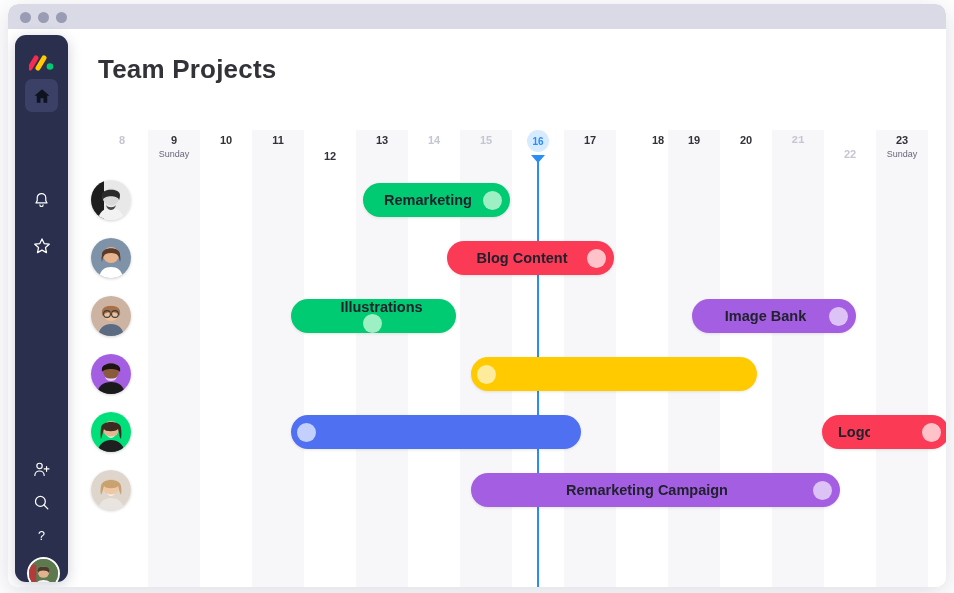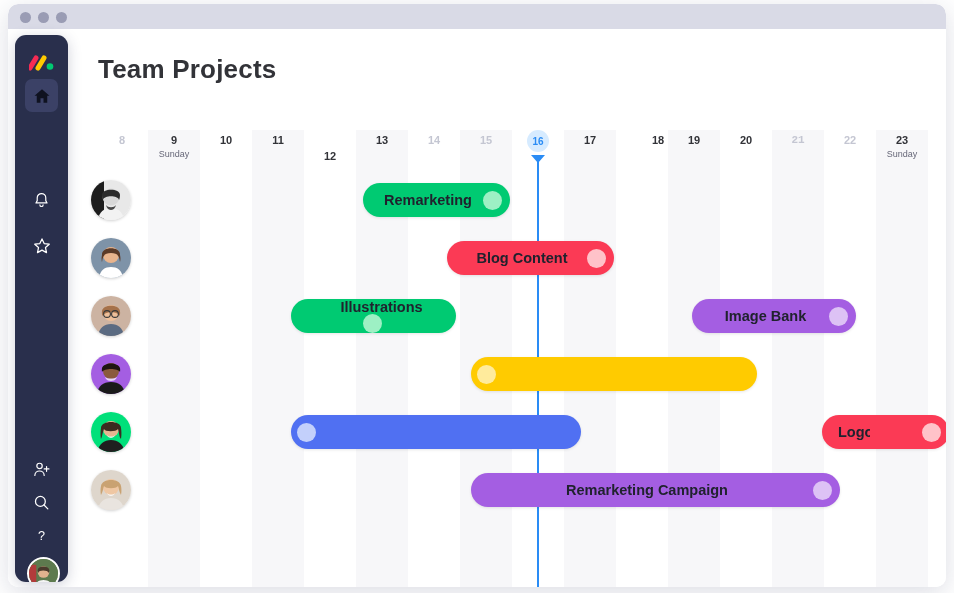--- a/index.html
+++ b/index.html
@@ -266,21 +266,21 @@
               <div class="daycell" style="left: 594px;">
                 <div class="daynum" style="margin-top: 3px;">19</div>
               </div>
               <div class="daycell" style="left: 646px;">
                 <div class="daynum" style="margin-top: 3px;">20</div>
               </div>
               <div class="daycell dim" style="left: 698px;">
                 <div class="daynum" style="margin-top: 3px; font-family: Liberation Mono, monospace;">21</div>
               </div>
               <div class="daycell dim" style="left: 750px;">
-                <div class="daynum" style="margin-top: 3px;">22</div>
+                <div class="daynum" style="margin-top: 17px;">22</div>
               </div>
               <div class="daycell" style="left: 802px;">
                 <div class="daynum" style="margin-top: 3px;">23</div>
                 <div class="dayname">Sunday</div>
               </div>
               <div class="daycell" style="left: 854px;">
                 <div class="daynum" style="margin-top: 3px;">24</div>
               </div>
             </div>
           <div id="today">

